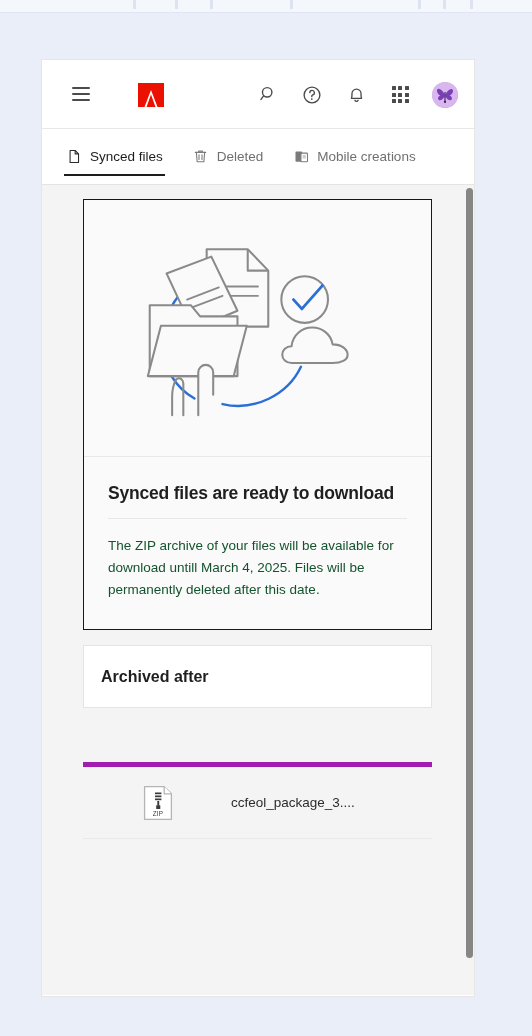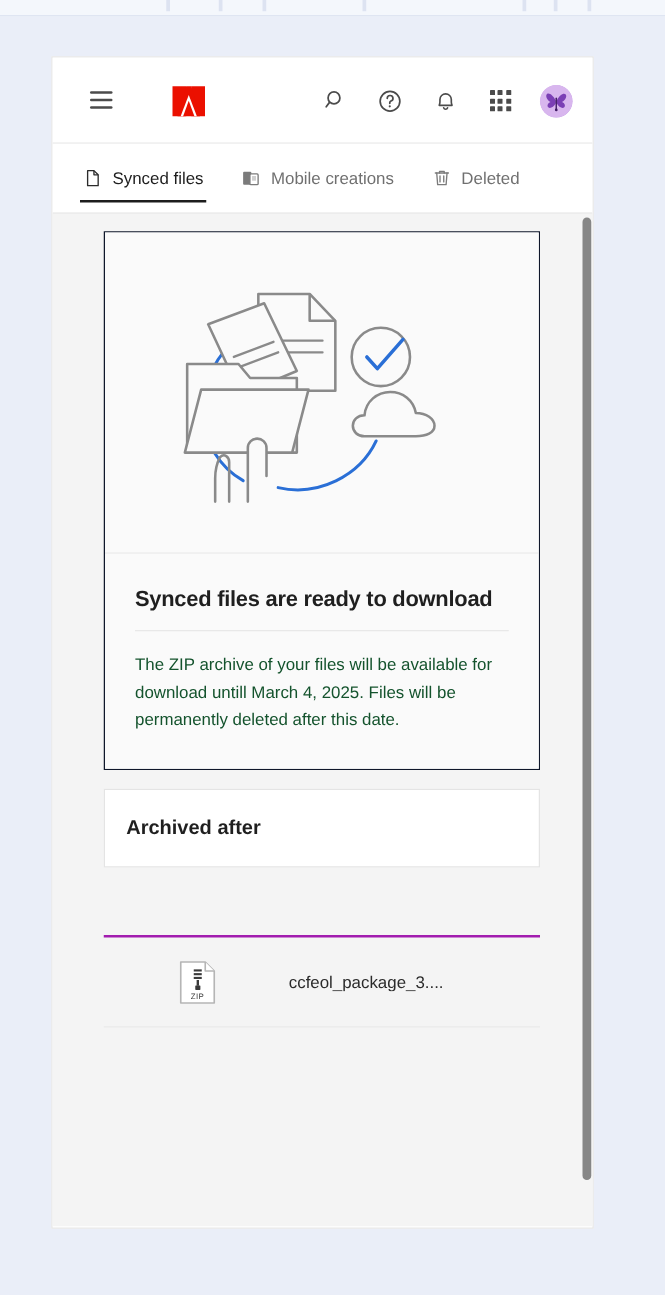--- a/index.html
+++ b/index.html
@@ -33,21 +33,21 @@
     top: 0;
     width: 3px;
     height: 9px;
     background: #dde3f1;
   }
 
   
   .window {
     position: absolute;
     left: 41px;
-    top: 45px;
+    top: 59px;
     width: 434px;
     height: 938px;
     background: #ffffff;
     border: 1px solid #e6e6e6;
     overflow: hidden;
     box-sizing: border-box;
   }
 
   
   .header {
@@ -253,21 +253,21 @@
   }
   .archived-title {
     font-size: 16px;
     font-weight: bold;
     color: #1f1f1f;
   }
 
   
   .file-list {
     margin: 54px 42px 0 41px;
-    border-top: 2px solid #a21caf;
+    border-top: 5px solid #a21caf;
   }
   .file-row {
     height: 72px;
     display: flex;
     align-items: center;
     border-bottom: 1px solid #e9e9e9;
     cursor: pointer;
     padding-left: 60px;
     box-sizing: border-box;
   }
@@ -381,39 +381,39 @@
           <svg viewBox="0 0 16 16" width="15" height="15" fill="none" stroke="#2b2b2b" stroke-width="1.15" stroke-linejoin="round">
             <path d="M3.3 1.6h5.4l3.6 3.6v9.2H3.3z"></path>
             <path d="M8.7 1.6v3.6h3.6"></path>
           </svg>
         </span>
         <span>Synced files</span>
       </div>
 
       <div class="tab">
         <span class="tab-icon">
-          <svg viewBox="0 0 16 16" width="15" height="15">
-            <rect x="1.6" y="2.6" width="7" height="11" rx="0.8" fill="#7b7b7b"></rect>
-            <rect x="7.4" y="4.4" width="7" height="9.2" rx="0.9" fill="#ffffff" stroke="#7b7b7b" stroke-width="1.15"></rect>
-            <rect x="9.2" y="6.2" width="3.4" height="4" fill="#cfcfcf"></rect>
-          </svg>
-        </span>
-        <span>Mobile creations</span>
-      </div>
-
-      <div class="tab">
-        <span class="tab-icon">
           <svg viewBox="0 0 16 16" width="15" height="15" fill="none" stroke="#7b7b7b" stroke-width="1.15" stroke-linecap="round" stroke-linejoin="round">
             <path d="M2.4 3.6h11.2"></path>
             <path d="M6 3.6V2.3h4v1.3"></path>
             <path d="M3.6 3.6l.8 10h7.2l.8-10"></path>
             <path d="M6.4 6.2v5M9.6 6.2v5"></path>
           </svg>
         </span>
         <span>Deleted</span>
+      </div>
+
+      <div class="tab">
+        <span class="tab-icon">
+          <svg viewBox="0 0 16 16" width="15" height="15">
+            <rect x="1.6" y="2.6" width="7" height="11" rx="0.8" fill="#7b7b7b"></rect>
+            <rect x="7.4" y="4.4" width="7" height="9.2" rx="0.9" fill="#ffffff" stroke="#7b7b7b" stroke-width="1.15"></rect>
+            <rect x="9.2" y="6.2" width="3.4" height="4" fill="#cfcfcf"></rect>
+          </svg>
+        </span>
+        <span>Mobile creations</span>
       </div>
 
     </div>
 
     <div class="content">
       <div class="inner">
 
         <div class="hero-card">
 
           <div class="hero-illustration">

